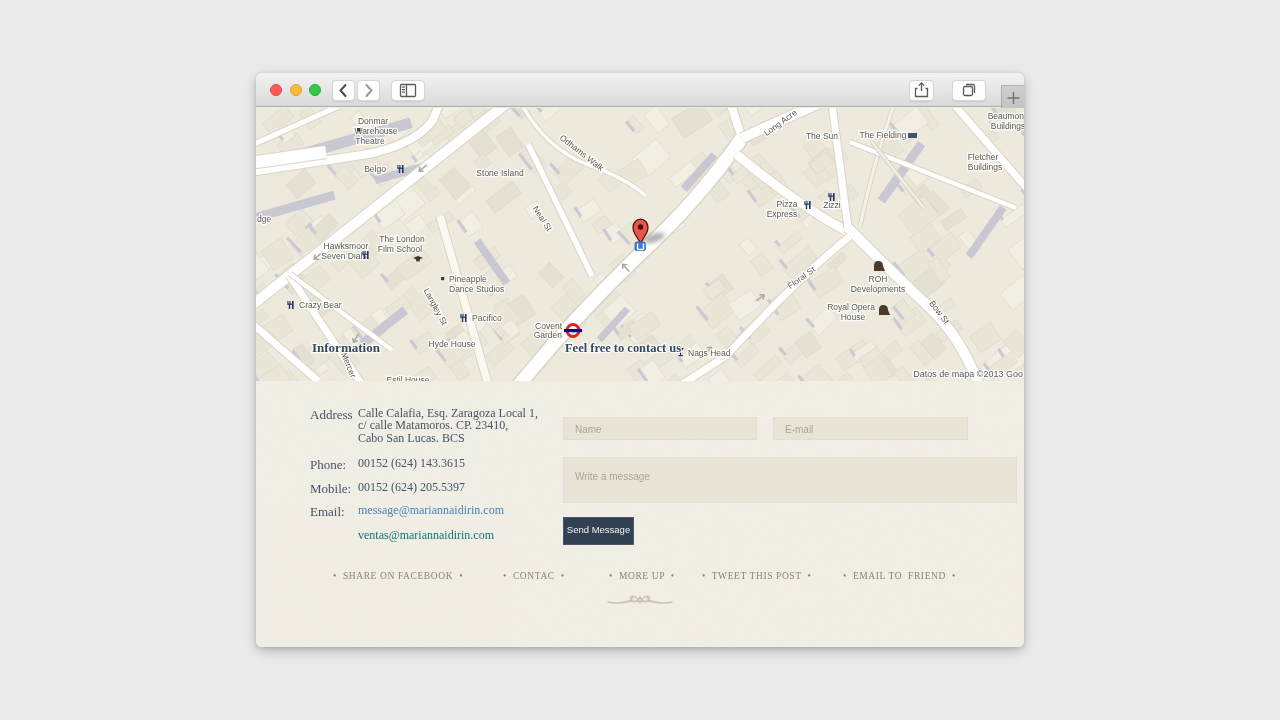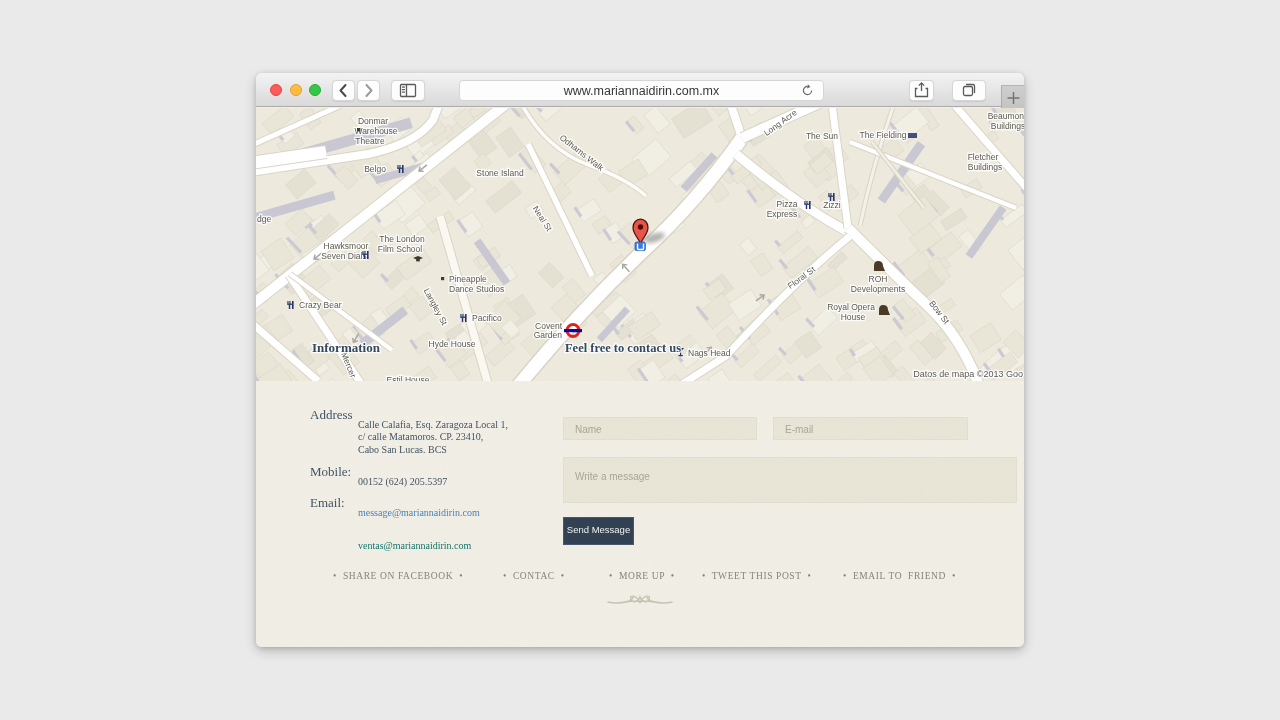--- a/index.html
+++ b/index.html
@@ -21,21 +21,21 @@
 .reload { position:absolute; right:9px; top:3.5px; }
 .plustab { position:absolute; right:0; top:11.5px; width:23px; height:24px;
   background:linear-gradient(#cecece,#c3c3c3); border-left:1px solid #adadad; border-top:1px solid #b5b5b5; }
 .content { position:absolute; left:0; top:35px; width:768px; height:539px;
   border-radius:0 0 6px 6px; overflow:hidden; }
 .info { position:absolute; left:0; top:273px; width:768px; height:266px; background:#f2efe6;padding-left:40px; }
 .leftcol { position:absolute; left:54px; top:26px; width:260px;
   font-family:"Liberation Serif", serif; color:#415264; }
 .row { display:flex; }
 .lbl { width:48px; flex:0 0 48px; font-size:13px; }
-.val { font-size:10px;margin-top:12px; }
+.val { font-size:12px; }
 .row .val { line-height:12.3px; }
 .mail1 { color:#4982bb; }
 .mail2 { color:#0f766e; }
 .form { position:absolute; left:307px; top:36px; width:406px; }
 .inp { position:absolute; height:23px; background:#e9e6d8; border:1px solid #e3dfd0; }
 .inp span { position:absolute; left:11px; top:5.5px; font-size:10px; color:#a9a496; }
 .inp.ta { height:46px; }
 .inp.ta span { top:13px; }
 .sendbtn { position:absolute; left:0; top:100px; width:71px; height:28px; background:#2f3f51;
   color:#f3f3ee; font-size:9.5px; white-space:nowrap; text-align:center; line-height:24px; border:1px solid #46566a; }
@@ -68,26 +68,20 @@
             <rect x="9.5" y="4.5" width="15" height="12" rx="1"></rect>
             <line x1="15.5" y1="4.5" x2="15.5" y2="16.5"></line>
           </g>
           <g fill="#5a5a5a">
             <rect x="11" y="6.5" width="3" height="1.2"></rect>
             <rect x="11" y="9" width="3" height="1.2"></rect>
             <rect x="11" y="11.5" width="3" height="1.2"></rect>
           </g>
         </svg>
       </div>
-  <div class="urlbar"><span class="urltext">www.mariannaidirin.com.mx</span>
-    <svg class="reload" width="13" height="13" viewBox="0 0 13 13">
-          <path d="M 10.6,6.5 A 4.1,4.1 0 1 1 6.5,2.4" fill="none" stroke="#666" stroke-width="1.2"></path>
-          <path d="M 6.5,0.2 L 6.5,4.6 L 9.4,2.4 Z" fill="#666" transform="rotate(12 6.5 2.4)"></path>
-        </svg>
-  </div>
   <div class="cbtn" style="left:653px;width:25px">
         <svg width="25" height="21">
           <g stroke="#5a5a5a" stroke-width="1.3" fill="none">
             <path d="M 8.5,8.5 L 6.5,8.5 L 6.5,16.5 L 18.5,16.5 L 18.5,8.5 L 16.5,8.5"></path>
             <line x1="12.5" y1="3" x2="12.5" y2="11"></line>
             <path d="M 9.8,5.6 L 12.5,2.9 L 15.2,5.6"></path>
           </g>
         </svg>
       </div>
   <div class="cbtn" style="left:696px;width:34px">
@@ -645,20 +639,24 @@
         <text x="309" y="243.5" font-family="&quot;Liberation Serif&quot;, serif" font-size="13" font-weight="bold" textLength="116" lengthAdjust="spacingAndGlyphs" fill="#ffffff" stroke="#ffffff" stroke-width="2.5" opacity="0.85" text-anchor="start">Feel free to contact us</text>
         <text x="309" y="243.5" font-family="&quot;Liberation Serif&quot;, serif" font-size="13" font-weight="bold" textLength="116" lengthAdjust="spacingAndGlyphs" fill="#334961" text-anchor="start">Feel free to contact us</text>
       </svg>
 
 <div class="info">
   <div class="leftcol">
     <div class="row">
             <span class="lbl">Address</span>
             <span class="val">Calle Calafia, Esq. Zaragoza Local 1,<br>c/ calle Matamoros. CP. 23410,<br>Cabo San Lucas. BCS</span>
           </div>
+    <div class="row" style="margin-top:13px">
+            <span class="lbl">Phone:</span>
+            <span class="val">00152 (624) 143.3615</span>
+          </div>
     <div class="row" style="margin-top:8px">
             <span class="lbl">Mobile:</span>
             <span class="val">00152 (624) 205.5397</span>
           </div>
     <div class="row" style="margin-top:7px">
             <span class="lbl">Email:</span>
             <span class="val"><a class="mail1">message@mariannaidirin.com</a></span>
           </div>
     <div class="row" style="margin-top:9px">
             <span class="lbl"></span>

